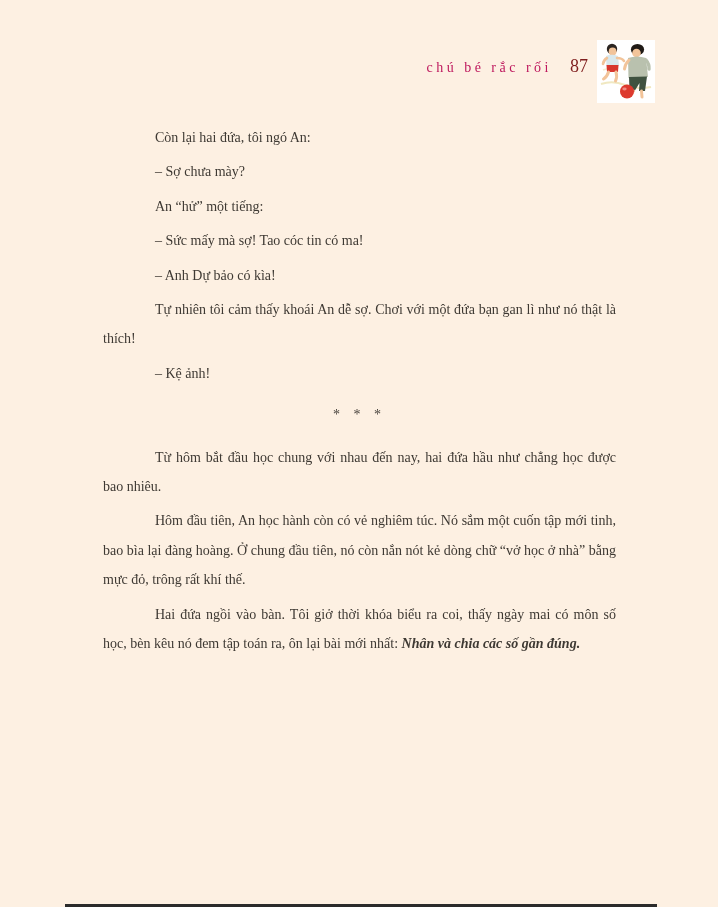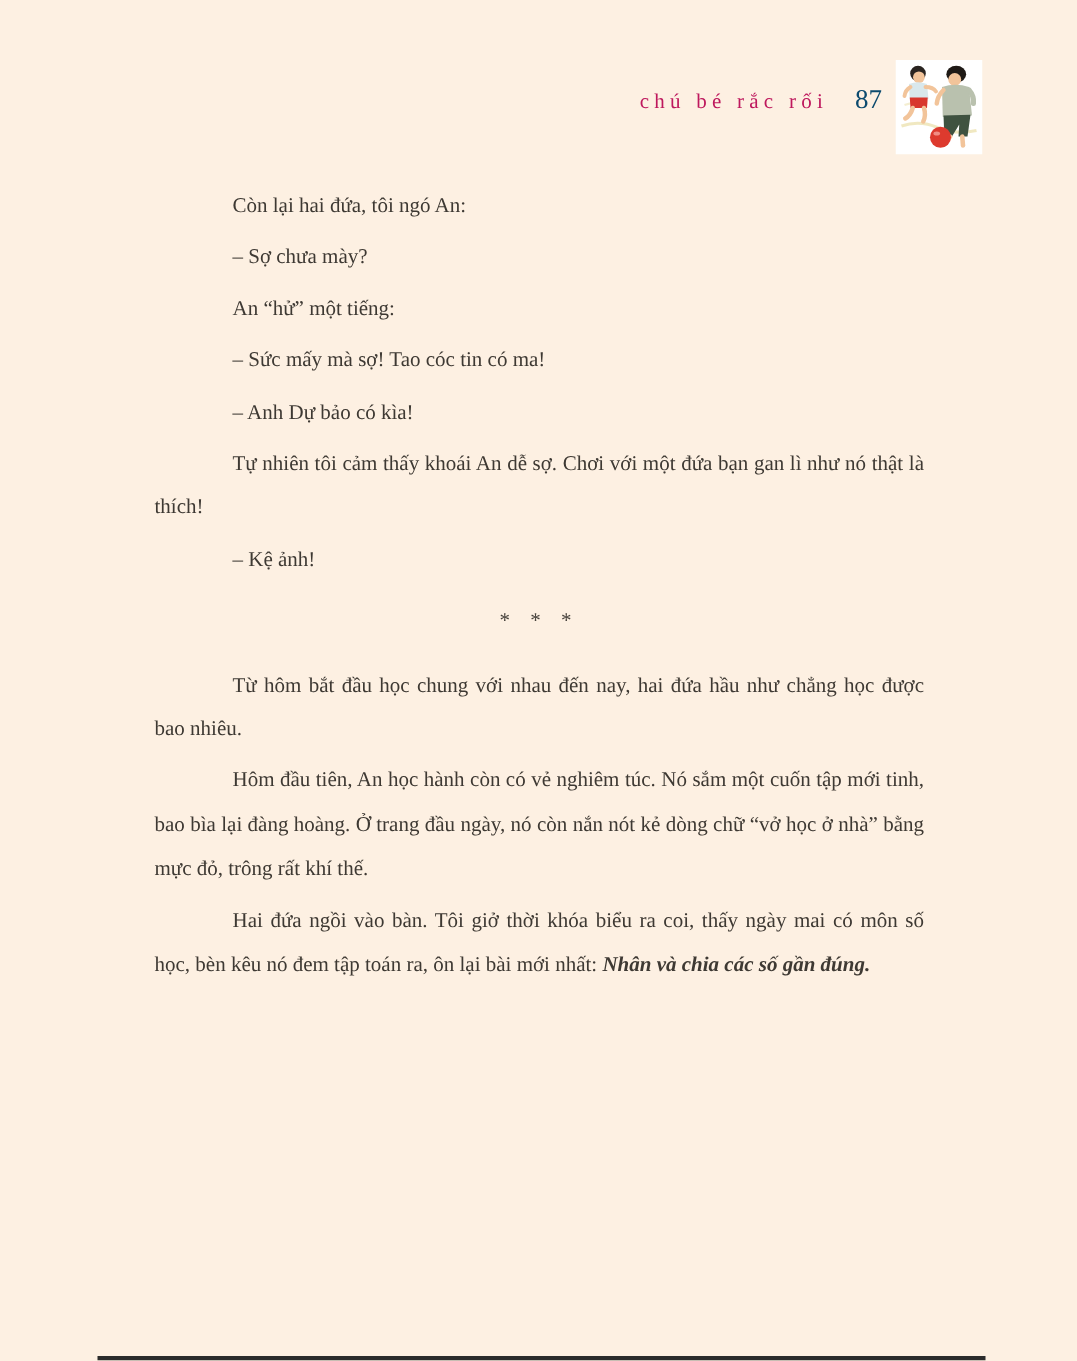--- a/index.html
+++ b/index.html
@@ -25,21 +25,21 @@
     white-space: nowrap;
   }
   .running-title {
     font-size: 14px;
     letter-spacing: 3.5px;
     color: #be185d;
     font-weight: normal;
   }
   .page-number {
     font-size: 18px;
-    color: #0c4a6e;
+    color: #7f1d1d;
   }
 
   
   .illustration {
     position: absolute;
     top: 40px;
     right: 63px;
     width: 58px;
     height: 63px;
   }
@@ -126,19 +126,19 @@
   <div class="text-block">
     <p>Còn lại hai đứa, tôi ngó An:</p>
     <p>– Sợ chưa mày?</p>
     <p>An “hử” một tiếng:</p>
     <p>– Sức mấy mà sợ! Tao cóc tin có ma!</p>
     <p>– Anh Dự bảo có kìa!</p>
     <p>Tự nhiên tôi cảm thấy khoái An dễ sợ. Chơi với một đứa bạn gan lì như nó thật là thích!</p>
     <p>– Kệ ảnh!</p>
     <p class="separator">* * *</p>
     <p>Từ hôm bắt đầu học chung với nhau đến nay, hai đứa hầu như chẳng học được bao nhiêu.</p>
-    <p>Hôm đầu tiên, An học hành còn có vẻ nghiêm túc. Nó sắm một cuốn tập mới tinh, bao bìa lại đàng hoàng. Ở trang đầu ngày, nó còn nắn nót kẻ dòng chữ “vở học ở nhà” bằng mực đỏ, trông rất khí thế.</p>
+    <p>Hôm đầu tiên, An học hành còn có vẻ nghiêm túc. Nó sắm một cuốn tập mới tinh, bao bìa lại đàng hoàng. Ở chung đầu tiên, nó còn nắn nót kẻ dòng chữ “vở học ở nhà” bằng mực đỏ, trông rất khí thế.</p>
     <p><span>Hai đứa ngồi vào bàn. Tôi giở thời khóa biểu ra coi, thấy ngày mai có môn số học, bèn kêu nó đem tập toán ra, ôn lại bài mới nhất: </span><span class="italic">Nhân và chia các số gần đúng.</span></p>
   </div>
 
   <div class="bottom-bar"></div>
 
 </div>
 
 </body></html>

